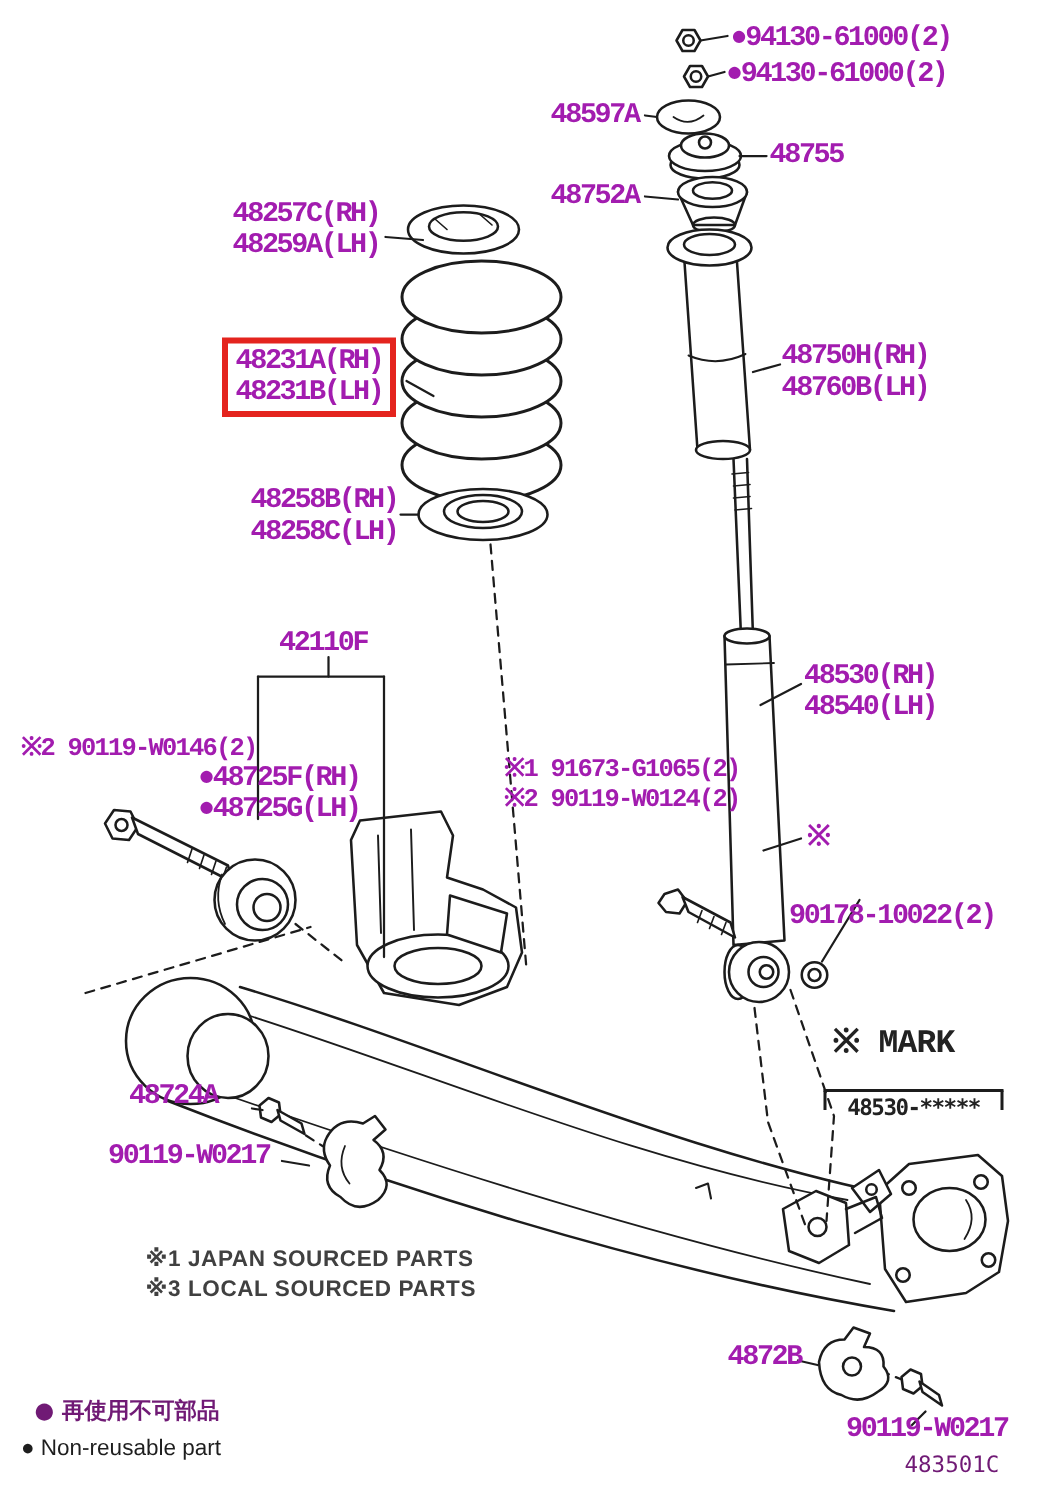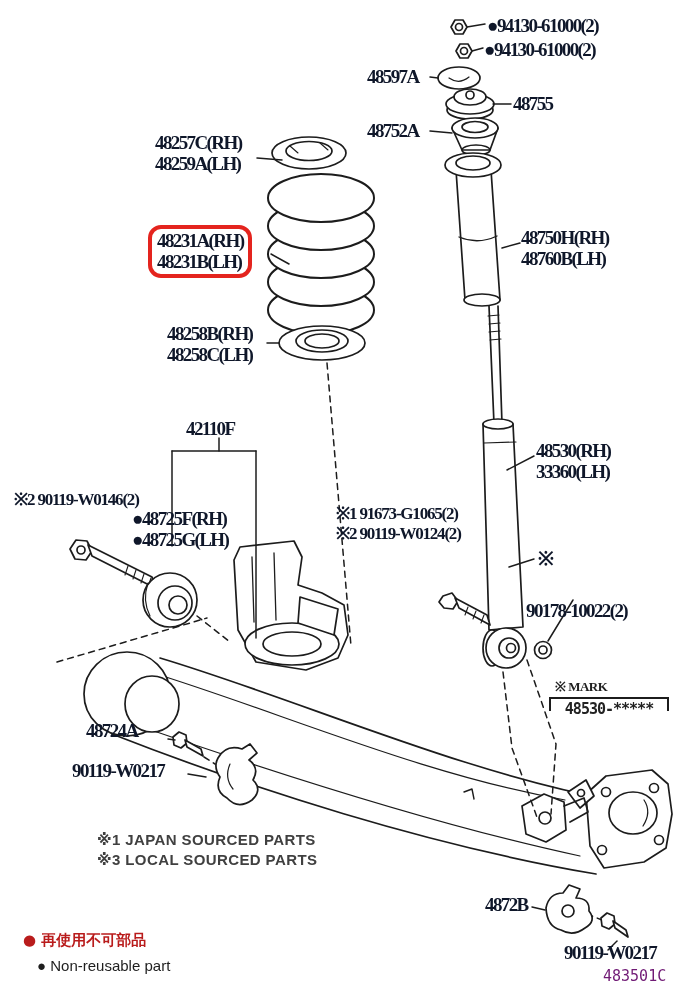--- a/index.html
+++ b/index.html
@@ -1,35 +1,35 @@
 <!DOCTYPE html>
 <html><head>
 <meta charset="utf-8">
 <style>
   html,body{margin:0;padding:0;background:#fff;}
   #canvas{position:relative;width:692px;height:1000px;background:#fff;overflow:hidden;
           font-family:"DejaVu Sans Mono","DejaVu Sans",monospace;}
   svg{position:absolute;left:0;top:0;}
-  .lbl{position:absolute;white-space:nowrap;color:#0f172a;font-weight:700;
+  .lbl{position:absolute;white-space:nowrap;color:#a21caf;font-weight:700;
        font-size:19px;line-height:21px;letter-spacing:-1.6px;
-       font-family:Liberation Serif, serif;}
+       font-family:Liberation Mono, monospace;}
   .lbl.s17{font-size:17px;line-height:19px;letter-spacing:-1.2px;}
   .red-box{border:4px solid #e4241e;background:#fff;padding:1px 5px 2px 5px;}
   .sans-note{position:absolute;white-space:nowrap;color:#404040;font-weight:700;
        font-size:15px;line-height:20px;letter-spacing:.4px;
        font-family:"Liberation Sans","DejaVu Sans",sans-serif;}
-  .legend-jp{position:absolute;white-space:nowrap;color:#b91c1c;font-weight:700;font-size:15px;
+  .legend-jp{position:absolute;white-space:nowrap;color:#701a75;font-weight:700;font-size:15px;
        font-family:"DejaVu Sans","Liberation Sans",sans-serif;}
   .legend-en{position:absolute;white-space:nowrap;color:#1e1e1e;font-weight:400;font-size:15px;
        font-family:"Liberation Sans","DejaVu Sans",sans-serif;}
   .code{position:absolute;white-space:nowrap;color:#701a75;font-weight:400;font-size:15px;
        font-family:"DejaVu Sans Mono",monospace;}
   .mark-group{position:absolute;}
-  .mark-title{font-weight:700;font-size:13px;letter-spacing:-.5px;color:#222;padding:0 0 2px 6px;
-       font-family:Liberation Serif, serif;}
+  .mark-title{font-weight:700;font-size:22px;letter-spacing:-.5px;color:#222;padding:0 0 18px 6px;
+       font-family:Liberation Mono, monospace;}
   .mark-wrap{border-top:2px solid #1c1c1c;position:relative;width:120px;text-align:center;
        padding-top:1px;box-sizing:border-box;}
   .mark-wrap::before,.mark-wrap::after{content:"";position:absolute;top:-1px;width:2px;height:13px;background:#1c1c1c;}
   .mark-wrap::before{left:0;} .mark-wrap::after{right:0;}
   .mark-value{font-weight:700;font-size:15px;letter-spacing:-1px;color:#222;
        font-family:"DejaVu Sans Mono","DejaVu Sans",monospace;}
 </style>
 </head>
 <body>
 
@@ -211,40 +211,40 @@
 <div class="lbl" style="left:484px;top:39px">●94130-61000(2)</div>
 <div class="lbl" style="left:367px;top:66px">48597A</div>
 <div class="lbl" style="left:513px;top:93px">48755</div>
 <div class="lbl" style="left:367px;top:120px">48752A</div>
 
 <div class="lbl" style="left:155px;top:132px">
   <div>48257C(RH)</div>
   <div>48259A(LH)</div>
 </div>
 
-<div class="lbl red-box" style="left: 148px; top: 225px; border-color: rgb(228, 36, 30); border-radius: 13px;">
+<div class="lbl red-box" style="left: 148px; top: 225px; border-color: rgb(228, 36, 30);">
   <div>48231A(RH)</div>
   <div>48231B(LH)</div>
 </div>
 
 <div class="lbl" style="left:521px;top:227px">
   <div>48750H(RH)</div>
   <div>48760B(LH)</div>
 </div>
 
 <div class="lbl" style="left:167px;top:323px">
   <div>48258B(RH)</div>
   <div>48258C(LH)</div>
 </div>
 
 <div class="lbl" style="left:186px;top:418px">42110F</div>
 
 <div class="lbl" style="left:536px;top:440px">
   <div>48530(RH)</div>
-  <div>33360(LH)</div>
+  <div>48540(LH)</div>
 </div>
 
 <div class="lbl s17" style="left:14px;top:490px">※2 90119-W0146(2)</div>
 
 <div class="lbl" style="left:132px;top:508px">●48725F(RH)</div>
 <div class="lbl" style="left:132px;top:529px">●48725G(LH)</div>
 
 <div class="lbl s17" style="left:336px;top:504px">※1 91673-G1065(2)</div>
 <div class="lbl s17" style="left:336px;top:524px">※2 90119-W0124(2)</div>
 
@@ -261,17 +261,17 @@
 <div class="lbl" style="left:86px;top:720px">48724A</div>
 <div class="lbl" style="left:72px;top:760px">90119-W0217</div>
 
 <div class="sans-note" style="left:97px;top:830px">※1 JAPAN SOURCED PARTS</div>
 <div class="sans-note" style="left:97px;top:850px">※3 LOCAL SOURCED PARTS</div>
 
 <div class="lbl" style="left:485px;top:894px">4872B</div>
 <div class="lbl" style="left:564px;top:942px">90119-W0217</div>
 
 <div class="legend-jp" style="left:23px;top:931px">● 再使用不可部品</div>
-<div class="legend-en" style="left:37px;top:957px">● Non-reusable part</div>
+<div class="legend-en" style="left:14px;top:957px">● Non-reusable part</div>
 
 <div class="code" style="left:603px;top:967px">483501C</div>
 
 </div>
 
 </body></html>

